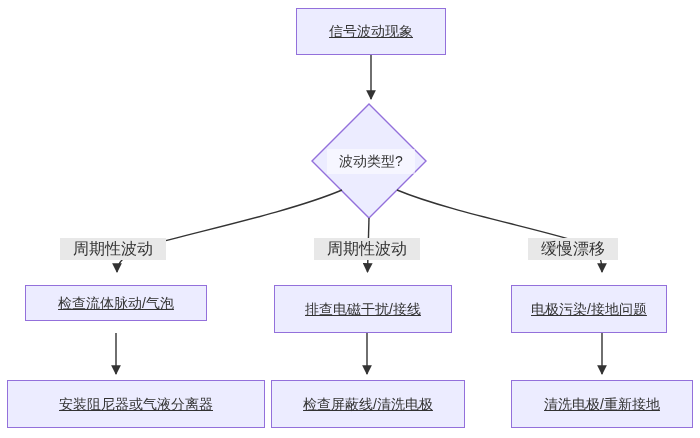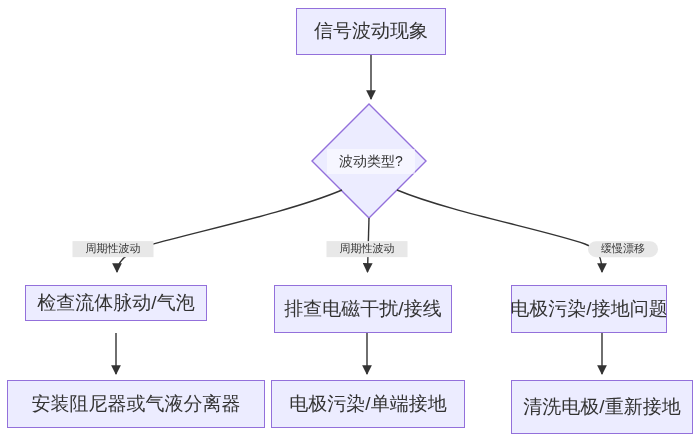--- a/index.html
+++ b/index.html
@@ -24,41 +24,42 @@
     height: 438px;
   }
   .node {
     position: absolute;
     box-sizing: border-box;
     background: #ECECFF;
     border: 1.4px solid #9370DB;
     display: flex;
     align-items: center;
     justify-content: center;
-    font-size: 19px;
+    font-size: 14px;
     line-height: 1.2;
     text-align: center;
     white-space: nowrap;
+    text-decoration: underline;
   }
   .diamond-label {
     position: absolute;
     display: flex;
     align-items: center;
     justify-content: center;
     font-size: 14px;
     background: rgba(255,255,255,0.55);
     padding: 1px 2px;
     white-space: nowrap;
   }
   .edge-label {
     position: absolute;
     transform: translate(-50%, -50%);
     background: #e8e8e8;
     padding: 1px 13px;
-    font-size: 11px;
+    font-size: 16px;
     line-height: 1.25;
     white-space: nowrap;
   }
 </style>
 </head>
 <body>
 
 <div id="stage">
 
   <svg id="edge-layer" viewBox="0 0 700 438" xmlns="http://www.w3.org/2000/svg">
@@ -82,23 +83,23 @@
     <path d="M367,333 L367,374" fill="none" stroke="#333333" stroke-width="1.4" marker-end="url(#arrow)"></path>
     <path d="M602,333 L602,374" fill="none" stroke="#333333" stroke-width="1.4" marker-end="url(#arrow)"></path>
   </svg>
 
   <div class="node" style="left:296px; top:8px; width:150px; height:47px;">信号波动现象</div>
 
   <div class="diamond-label" style="left:327px; top:149px; width:84px; height:23px;">波动类型?</div>
 
   <div class="edge-label" style="left:113px; top:249px;">周期性波动</div>
   <div class="edge-label" style="left:367px; top:249px;">周期性波动</div>
-  <div class="edge-label" style="left:623px; top:249px;border-radius:9px;">缓慢漂移</div>
+  <div class="edge-label" style="left:573px; top:249px;">缓慢漂移</div>
 
   <div class="node" style="left:25px; top:285px; width:182px; height:36px;">检查流体脉动/气泡</div>
   <div class="node" style="left:274px; top:285px; width:178px; height:48px;">排查电磁干扰/接线</div>
   <div class="node" style="left:511px; top:285px; width:156px; height:48px;">电极污染/接地问题</div>
 
   <div class="node" style="left:7px; top:380px; width:258px; height:48px;">安装阻尼器或气液分离器</div>
-  <div class="node" style="left:271px; top:380px; width:194px; height:48px;">电极污染/单端接地</div>
-  <div class="node" style="left:511px; top:380px; width:182px; height:54px;">清洗电极/重新接地</div>
+  <div class="node" style="left:271px; top:380px; width:194px; height:48px;">检查屏蔽线/清洗电极</div>
+  <div class="node" style="left:511px; top:380px; width:182px; height:48px;">清洗电极/重新接地</div>
 
 </div>
 
 </body></html>

